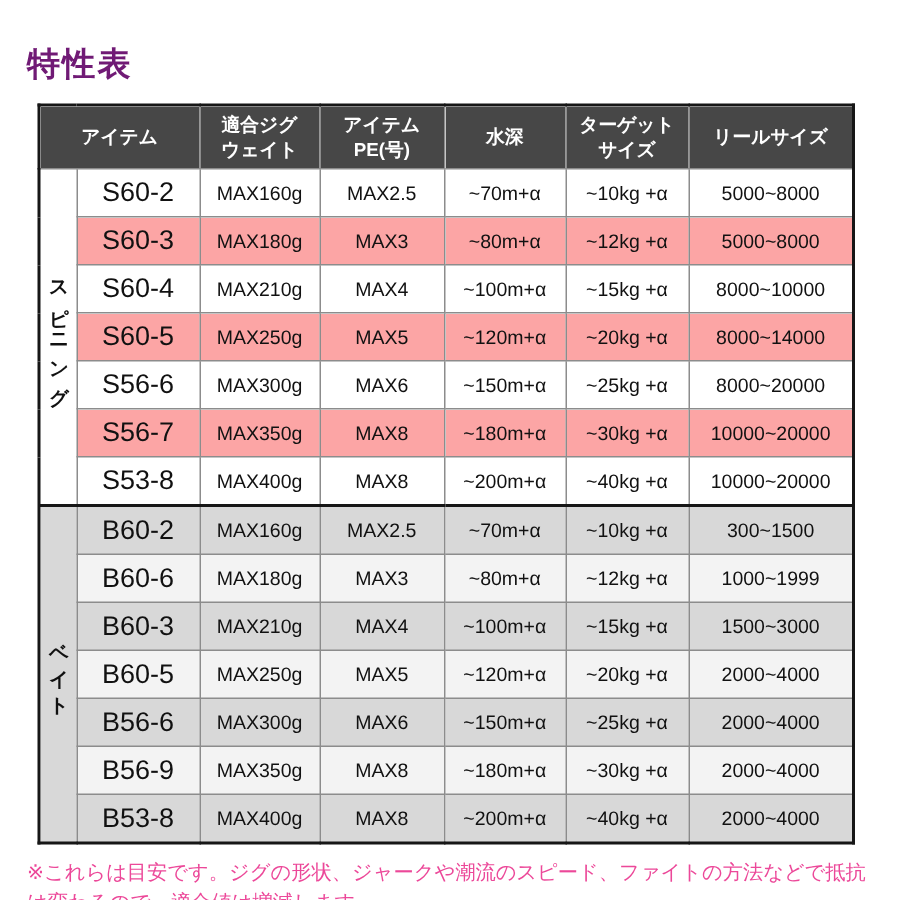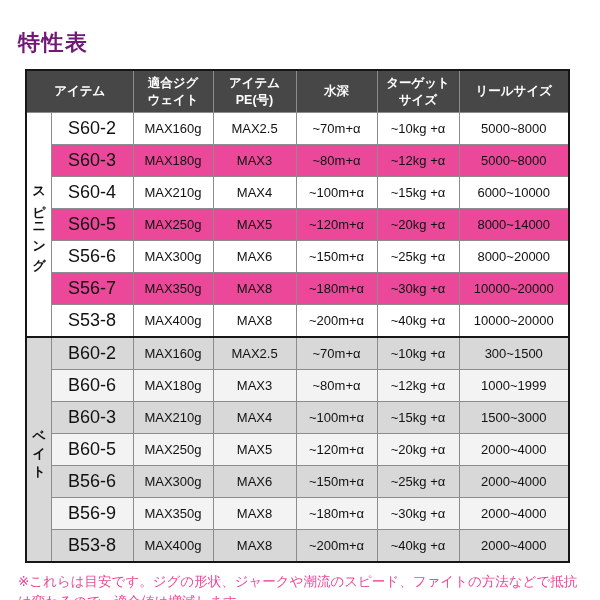--- a/index.html
+++ b/index.html
@@ -30,21 +30,21 @@
   }
   .spec tbody td{font-size:13px;height:31px;color:#111;}
   .spec tbody td.c-item{font-weight:normal;font-size:18px;}
   .vcell{padding:0;}
   .vlabel{
     writing-mode:vertical-rl;text-orientation:mixed;
     font-size:13px;letter-spacing:3px;display:inline-block;
   }
   
   tr.g0.r0 td{background:#ffffff;}
-  tr.g0.r1 td{background:#ec4899;}
+  tr.g0.r1 td{background:#fca5a5;}
   tr.g0 th.vcell{background:#ffffff;}
   
   tr.g1.r0 td{background:#d8d8d8;}
   tr.g1.r1 td{background:#f3f3f3;}
   tr.g1 th.vcell{background:#d8d8d8;}
   
   tr.sep td, tr.sep th{border-top:2px solid #161616;}
   .footnote{
     margin:9px 0 0 0;font-size:13.5px;line-height:1.5;color:#ec4899;
     width:566px;
@@ -96,21 +96,21 @@
           <td class="c-depth">~80m+α</td>
           <td class="c-target-size">~12kg +α</td>
           <td class="c-reel-size">5000~8000</td>
         </tr>
         <tr class="g0 r0">
           <td class="c-item">S60-4</td>
           <td class="c-jig-weight">MAX210g</td>
           <td class="c-line-pe">MAX4</td>
           <td class="c-depth">~100m+α</td>
           <td class="c-target-size">~15kg +α</td>
-          <td class="c-reel-size">6000~10000</td>
+          <td class="c-reel-size">8000~10000</td>
         </tr>
         <tr class="g0 r1">
           <td class="c-item">S60-5</td>
           <td class="c-jig-weight">MAX250g</td>
           <td class="c-line-pe">MAX5</td>
           <td class="c-depth">~120m+α</td>
           <td class="c-target-size">~20kg +α</td>
           <td class="c-reel-size">8000~14000</td>
         </tr>
         <tr class="g0 r0">

